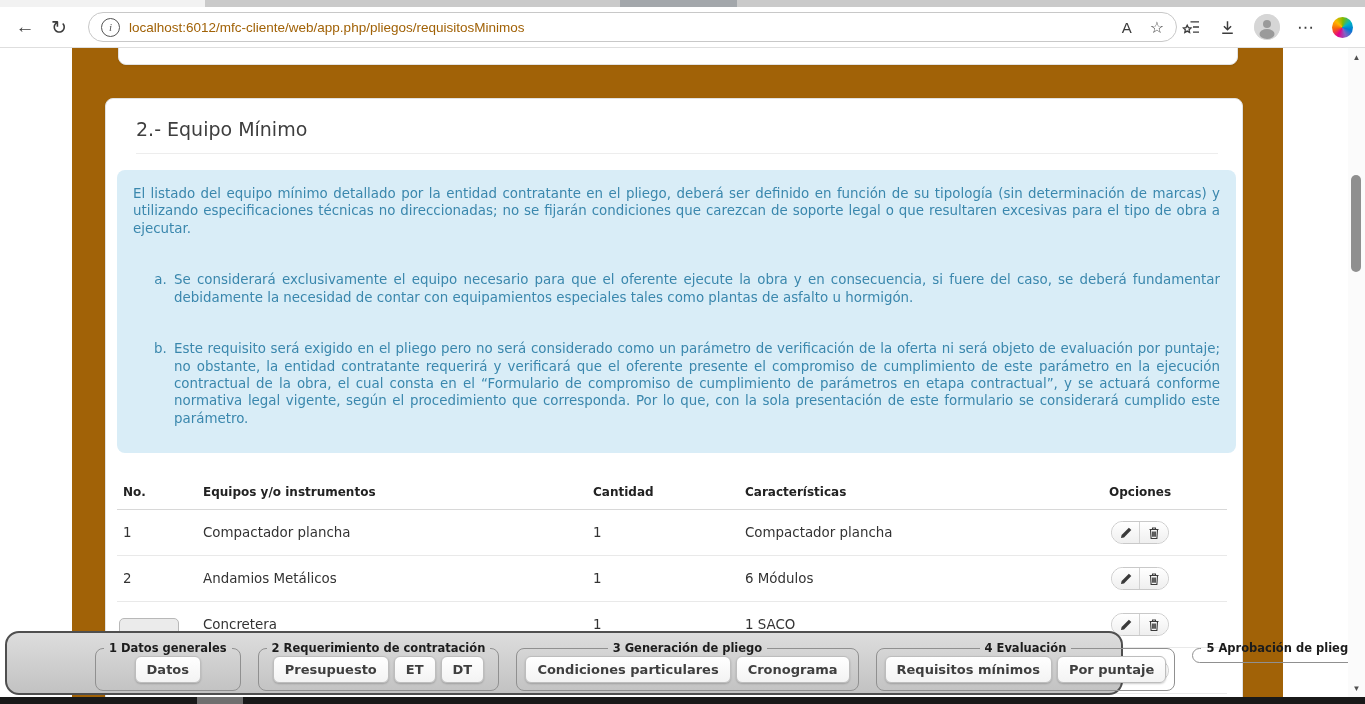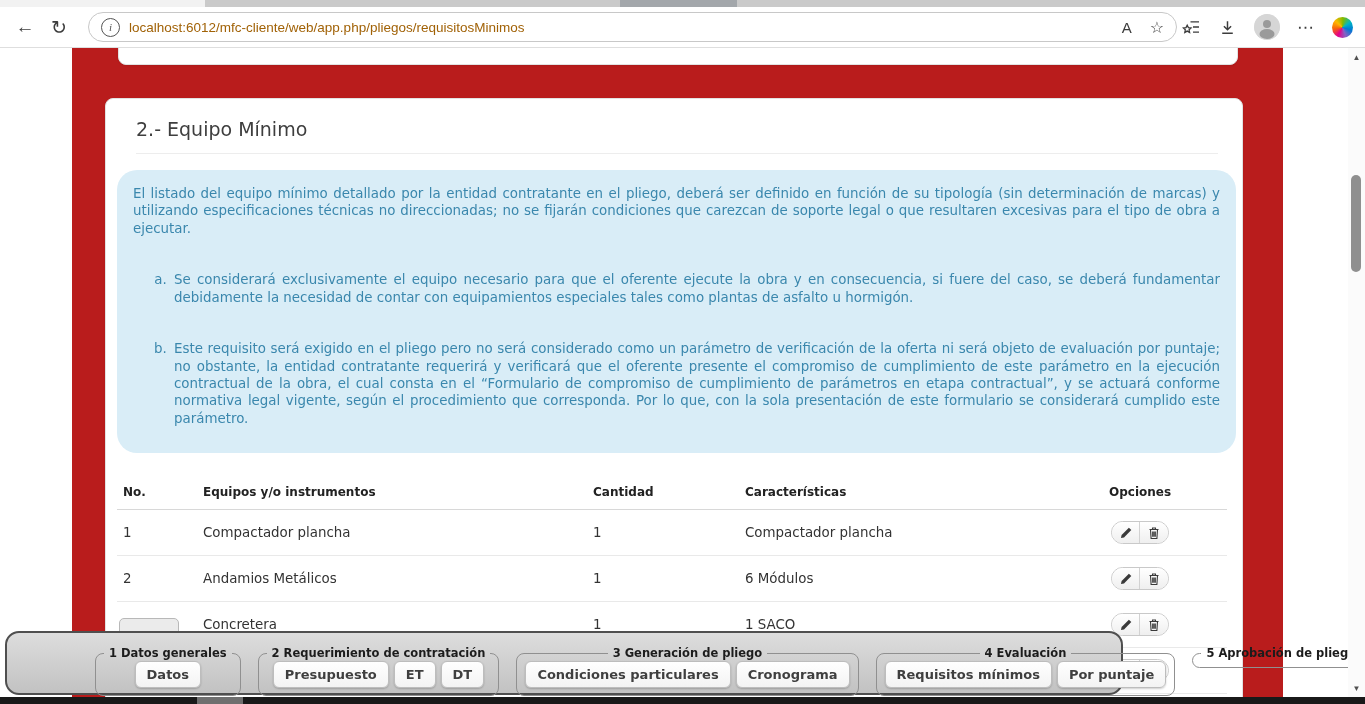--- a/index.html
+++ b/index.html
@@ -19,42 +19,42 @@
   .read-aloud{font-size:15px;color:#3c3c3c;}
   .fav-star{font-size:16px;color:#3c3c3c;}
   .toolbar-right{margin-left:auto;display:flex;align-items:center;gap:17px;}
   .tb-icon{display:flex;align-items:center;justify-content:center;background:none;border:none;padding:0;cursor:pointer;color:#3c3c3c;}
   .avatar{width:26px;height:26px;border-radius:50%;overflow:hidden;background:#dcdcdc;}
   .dots{font-size:17px;color:#3c3c3c;letter-spacing:1px;}
   .copilot{width:21px;height:21px;border-radius:50%;background:conic-gradient(from 210deg,#e3008c,#f7630c,#ffb900,#7fba00,#00b7c3,#0078d4,#8661c5,#e3008c);}
 
   
   .viewport{position:absolute;top:48px;left:0;width:1365px;height:656px;background:#fff;}
-  .gray-panel{position:absolute;left:72px;top:0;width:1211px;height:656px;background:#b91c1c;overflow:hidden;}
+  .gray-panel{position:absolute;left:72px;top:0;width:1211px;height:656px;background:#a16207;overflow:hidden;}
   .card{background:#fff;border:1px solid #e2e2e2;border-radius:8px;box-shadow:0 1px 2px rgba(0,0,0,.08);box-sizing:border-box;}
   .card-top{position:absolute;left:46px;top:-14px;width:1120px;height:31px;}
   .card-main{position:absolute;left:33px;top:50px;width:1138px;height:640px;font-family:"DejaVu Sans",sans-serif;}
   .section-title{margin:19px 24px 0 30px;padding-bottom:13px;border-bottom:1px solid #ededed;font-size:19px;font-weight:400;color:#3e3e3e;}
-  .info-box{margin:16px 6px 0 11px;background:#d9edf7;color:#3a87ad;border-radius:20px;padding:15px 16px 26px;font-size:13.4px;line-height:1.3;text-align:justify;}
+  .info-box{margin:16px 6px 0 11px;background:#d9edf7;color:#3a87ad;border-radius:8px;padding:15px 16px 26px;font-size:13.4px;line-height:1.3;text-align:justify;}
   .info-box p{margin:0 0 15px;}
   .info-box ol{margin:0;padding-left:38px;list-style:lower-alpha;}
   .info-box li{margin-bottom:15px;text-align:justify;padding-left:3px;margin-top:34px;}
   .info-box li:last-child{margin-bottom:0;}
 
   table.equip{width:1110px;margin:22px 6px 0 11px;border-collapse:collapse;table-layout:fixed;}
   .equip th{font-size:12px;font-weight:bold;color:#222;text-align:left;padding:10px 0 10px 6px;border-bottom:1px solid #d8d8d8;}
   .equip th.opts-h{padding-left:8px;}
   .equip td{font-size:13.4px;color:#333;padding:11px 0 11px 6px;border-bottom:1px solid #e9e9e9;}
   .opts-group{display:inline-flex;margin-left:4px;border:1px solid #c9c9c9;border-radius:12px;overflow:hidden;background:#fff;}
   .opt-btn{width:28px;height:21px;display:flex;align-items:center;justify-content:center;background:linear-gradient(#fff,#efefef);border:none;cursor:pointer;padding:0;}
   .opt-btn:first-child{border-right:1px solid #d2d2d2;}
   .partial-button{position:absolute;left:13px;top:519px;width:58px;height:26px;border:1px solid #b8b8b8;background:#ebebeb;border-radius:5px;}
 
   
-  .wizard-bar{position:absolute;left:5px;bottom:9px;width:1118px;height:64px;background:linear-gradient(#dddddd,#c2c2c2);border:2px solid #4f4f4f;border-radius:14px;display:flex;align-items:center;box-sizing:border-box;padding:16px 0 0 88px;gap:17px;z-index:20;font-family:"DejaVu Sans",sans-serif;}
+  .wizard-bar{position:absolute;left:5px;bottom:9px;width:1118px;height:64px;background:linear-gradient(#dddddd,#c2c2c2);border:2px solid #4f4f4f;border-radius:14px;display:flex;align-items:flex-start;box-sizing:border-box;padding:8px 0 0 88px;gap:17px;z-index:20;font-family:"DejaVu Sans",sans-serif;}
   fieldset.wgroup{border:1px solid #909090;border-radius:8px;margin:0;padding:0 8px 7px;min-width:0;}
   fieldset.wgroup legend{font-size:11.5px;font-weight:bold;color:#1c1c1c;padding:0 5px;margin:0 auto;text-align:center;white-space:nowrap;}
   .group-buttons{display:flex;gap:5px;justify-content:center;padding-top:1px;}
   .wbtn{font-size:13px;color:#3f3f3f;background:linear-gradient(#ffffff,#f3f3f3);border:1px solid #bdbdbd;border-radius:6px;padding:5px 11px;box-shadow:0 1px 2px rgba(0,0,0,.2);white-space:nowrap;font-family:"DejaVu Sans",sans-serif;cursor:pointer;font-weight:bold;}
 
   .taskbar-strip{position:absolute;left:0;bottom:0;width:100%;height:7px;background:#191919;z-index:30;}
   .task-block{position:absolute;left:197px;top:0;width:46px;height:7px;background:#6f6f6f;}
 
   
   .scrollbar{position:absolute;right:0;top:0;width:17px;height:656px;background:#fbfbfb;z-index:25;}

